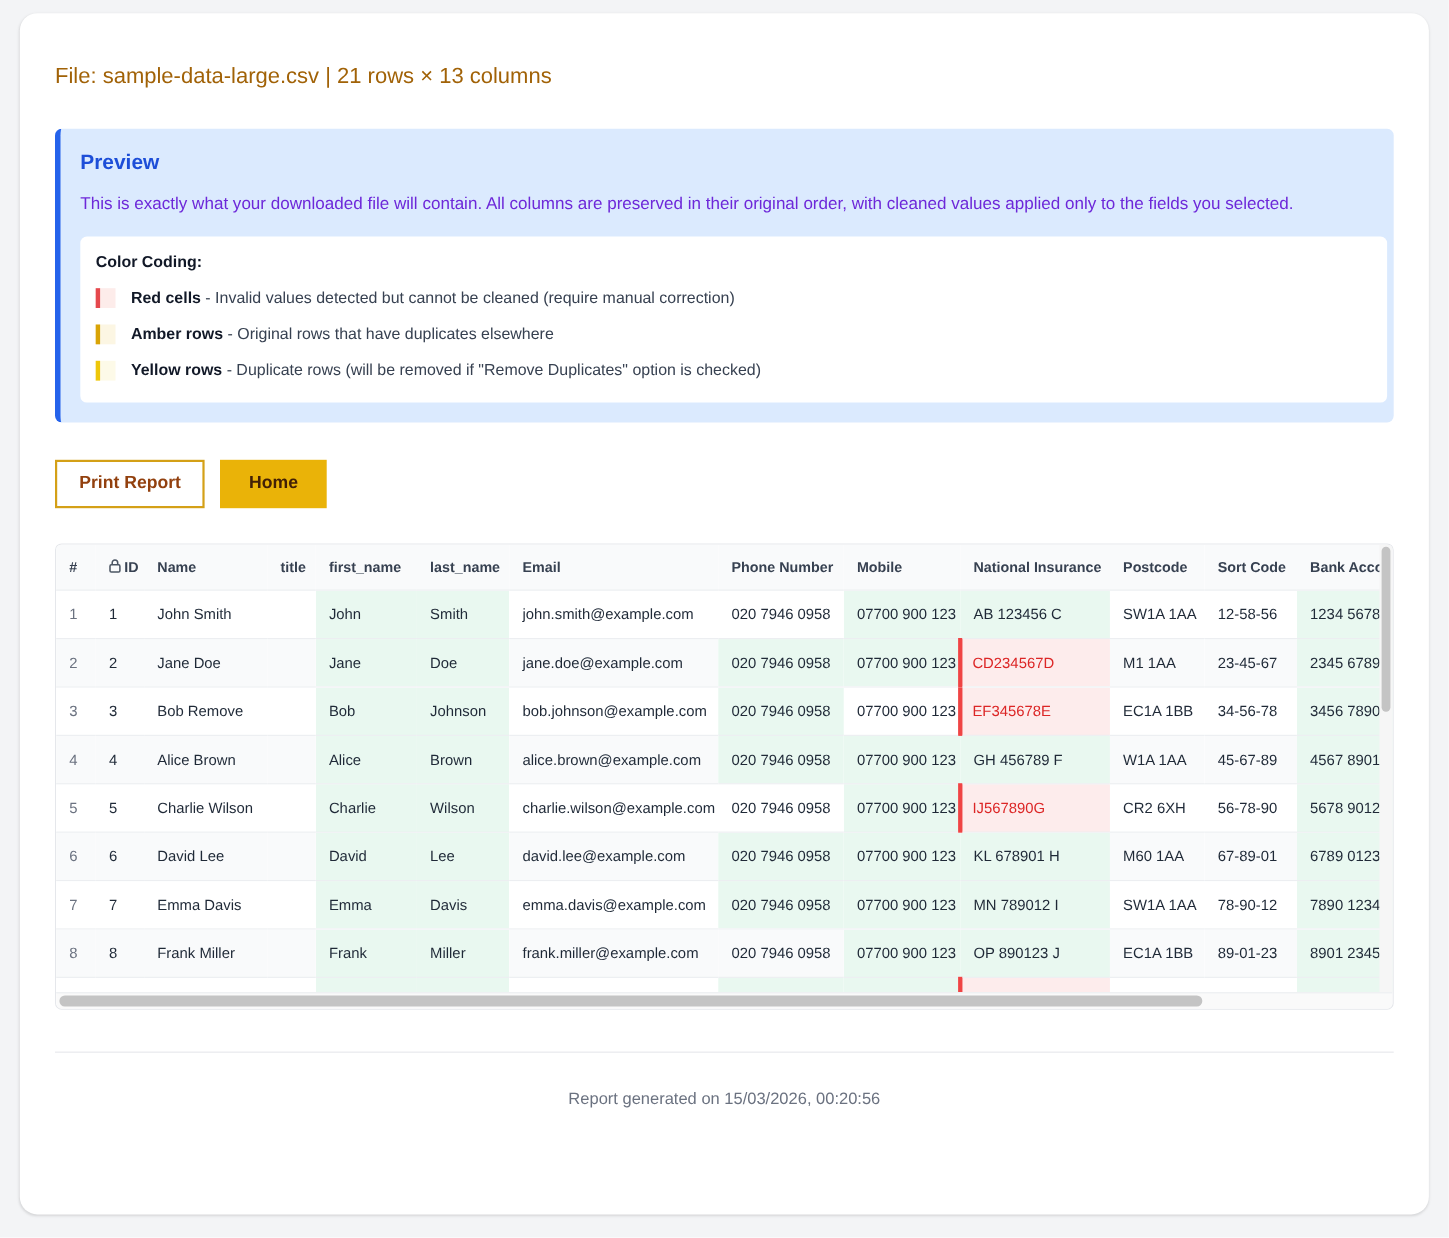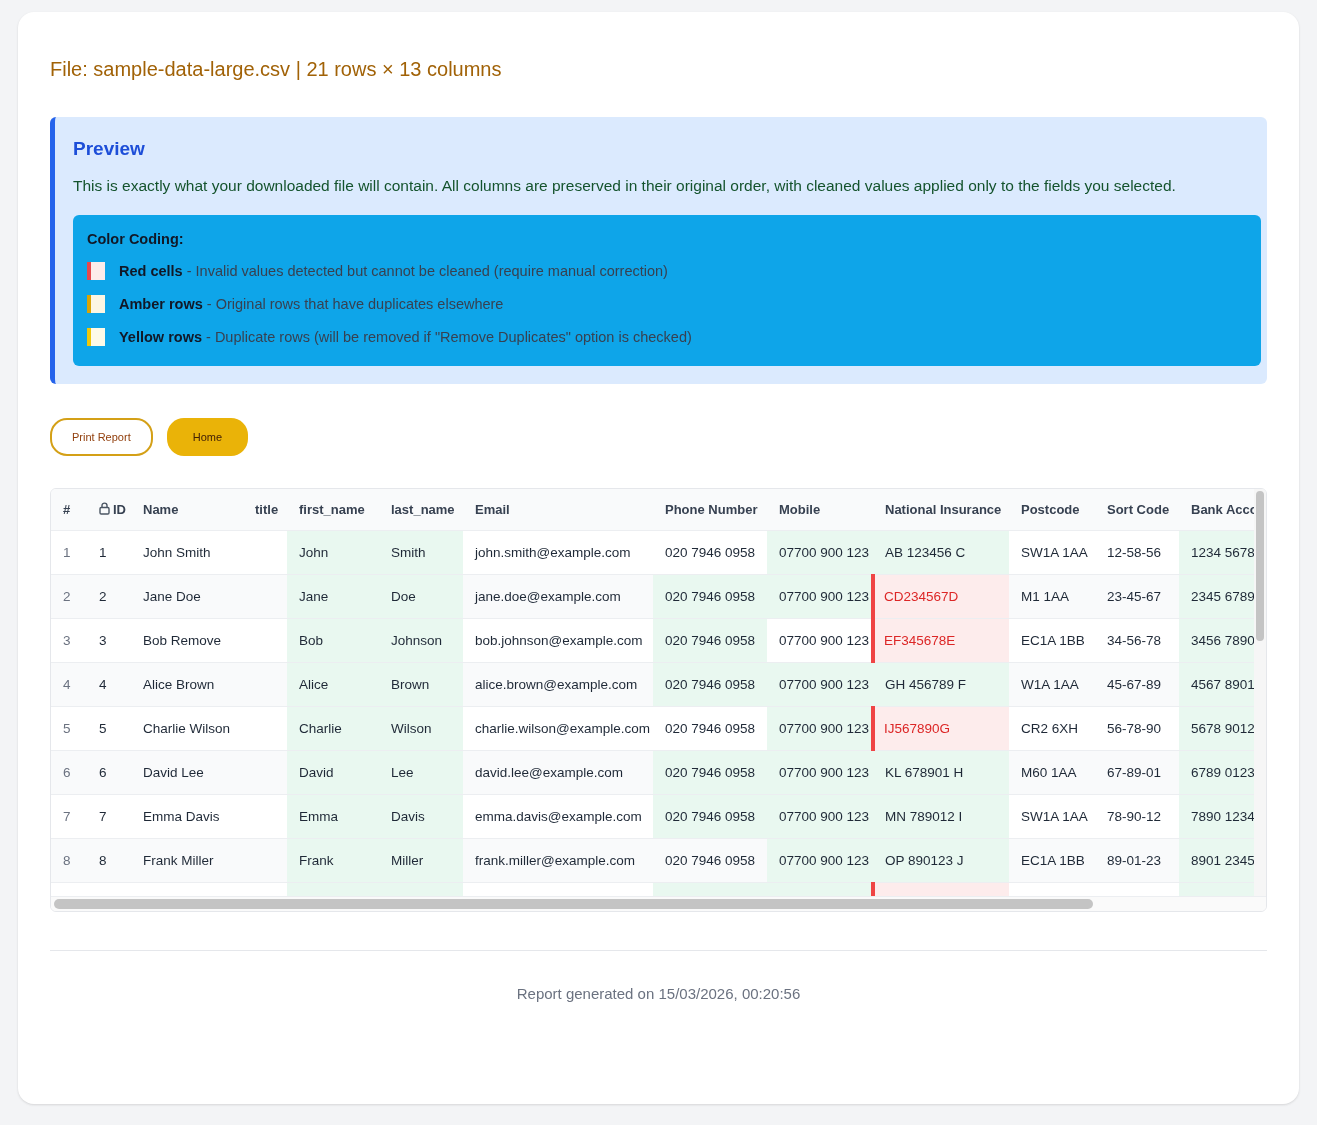--- a/index.html
+++ b/index.html
@@ -39,25 +39,25 @@
     padding: 21px 6px 18px 18px;
   }
   .preview-heading {
     color: #1d4ed8;
     font-size: 19px;
     font-weight: 700;
   }
   .preview-desc {
     margin-top: 17px;
     font-size: 15.5px;
-    color: #14532d;
+    color: #6d28d9;
   }
   .legend-box {
     margin-top: 20px;
-    background: #0ea5e9;
+    background: #ffffff;
     border-radius: 6px;
     padding: 16px 14px 20px 14px;
   }
   .legend-title {
     font-size: 14.5px;
     font-weight: 700;
     color: #111827;
   }
   .legend-item {
     display: flex;
@@ -73,23 +73,23 @@
   .swatch.red    { background: #fdecea; border-left: 4px solid #e5484d; }
   .swatch.amber  { background: #fcf6e3; border-left: 4px solid #d9a406; }
   .swatch.yellow { background: #fdfae8; border-left: 4px solid #eec70a; }
   .actions {
     margin-top: 34px;
     display: flex;
     gap: 14px;
   }
   .btn {
     font-family: "Liberation Sans", sans-serif;
-    font-size: 11px;
-    font-weight: 400;
-    border-radius: 17px;
+    font-size: 16px;
+    font-weight: 700;
+    border-radius: 0;
     padding: 11px 20px;
     cursor: pointer;
   }
   .btn-print {
     background: #ffffff;
     border: 2px solid #d4a017;
     color: #92400e;
   }
   .btn-home {
     background: #eab308;

